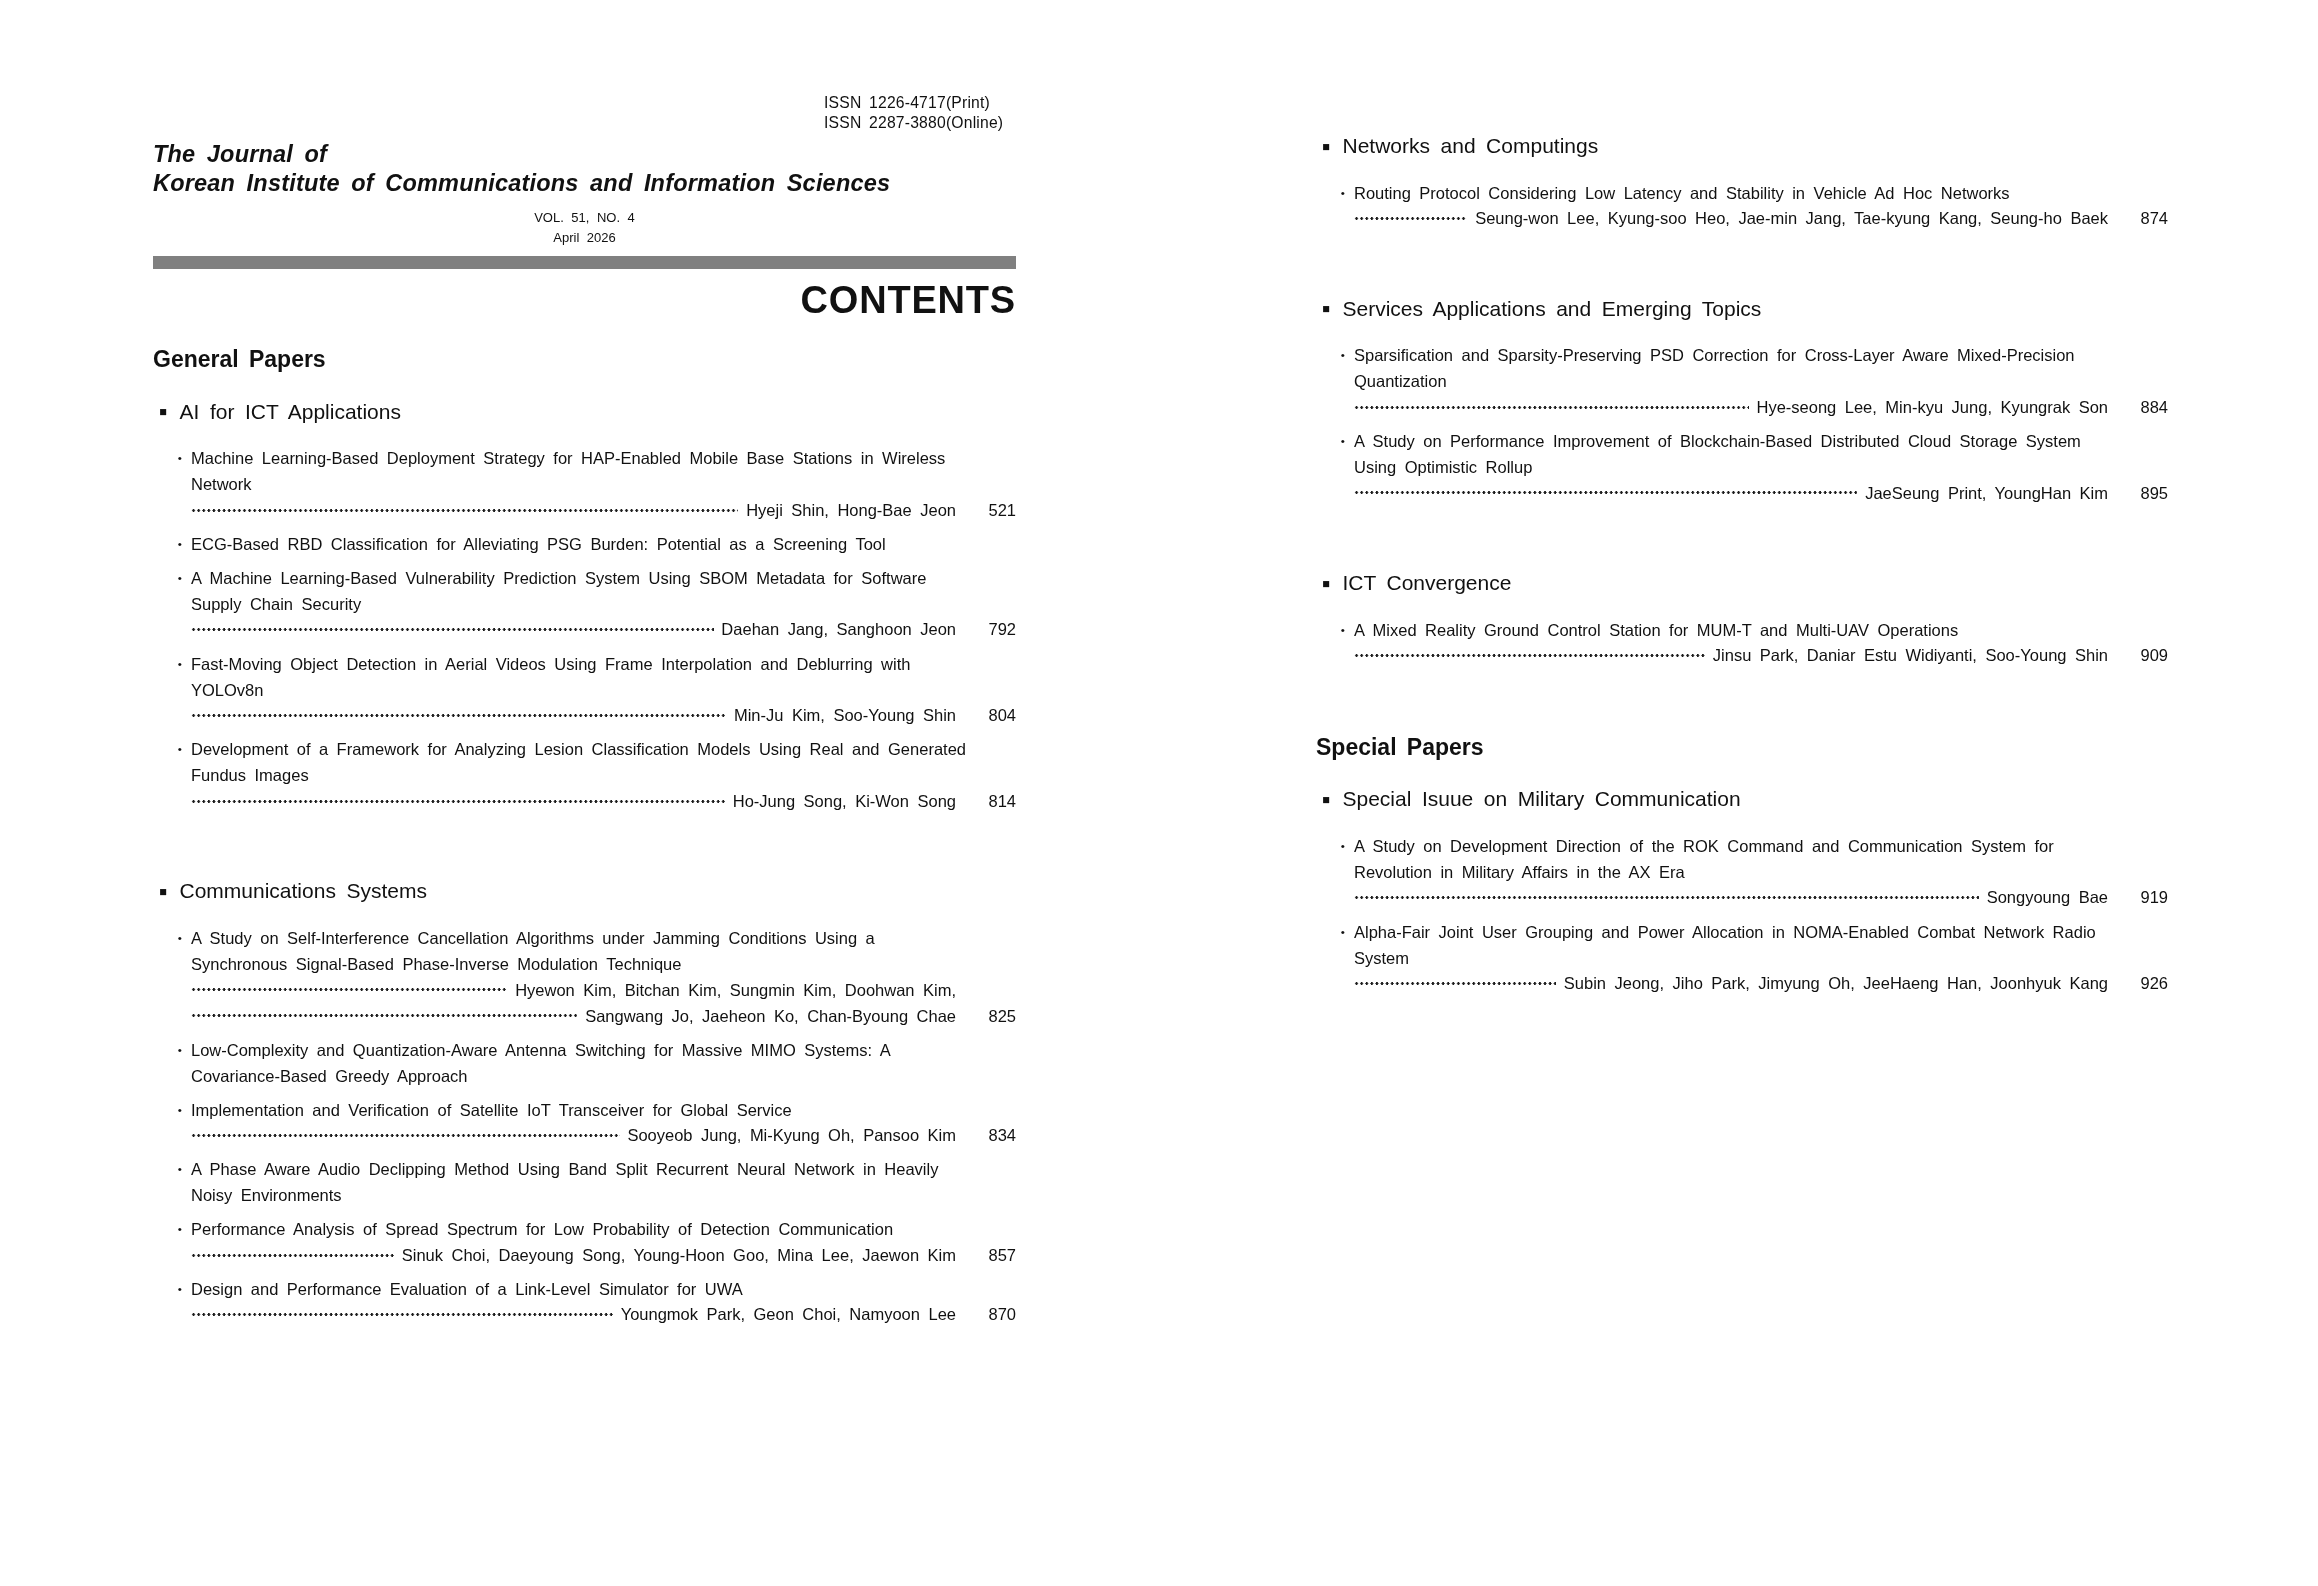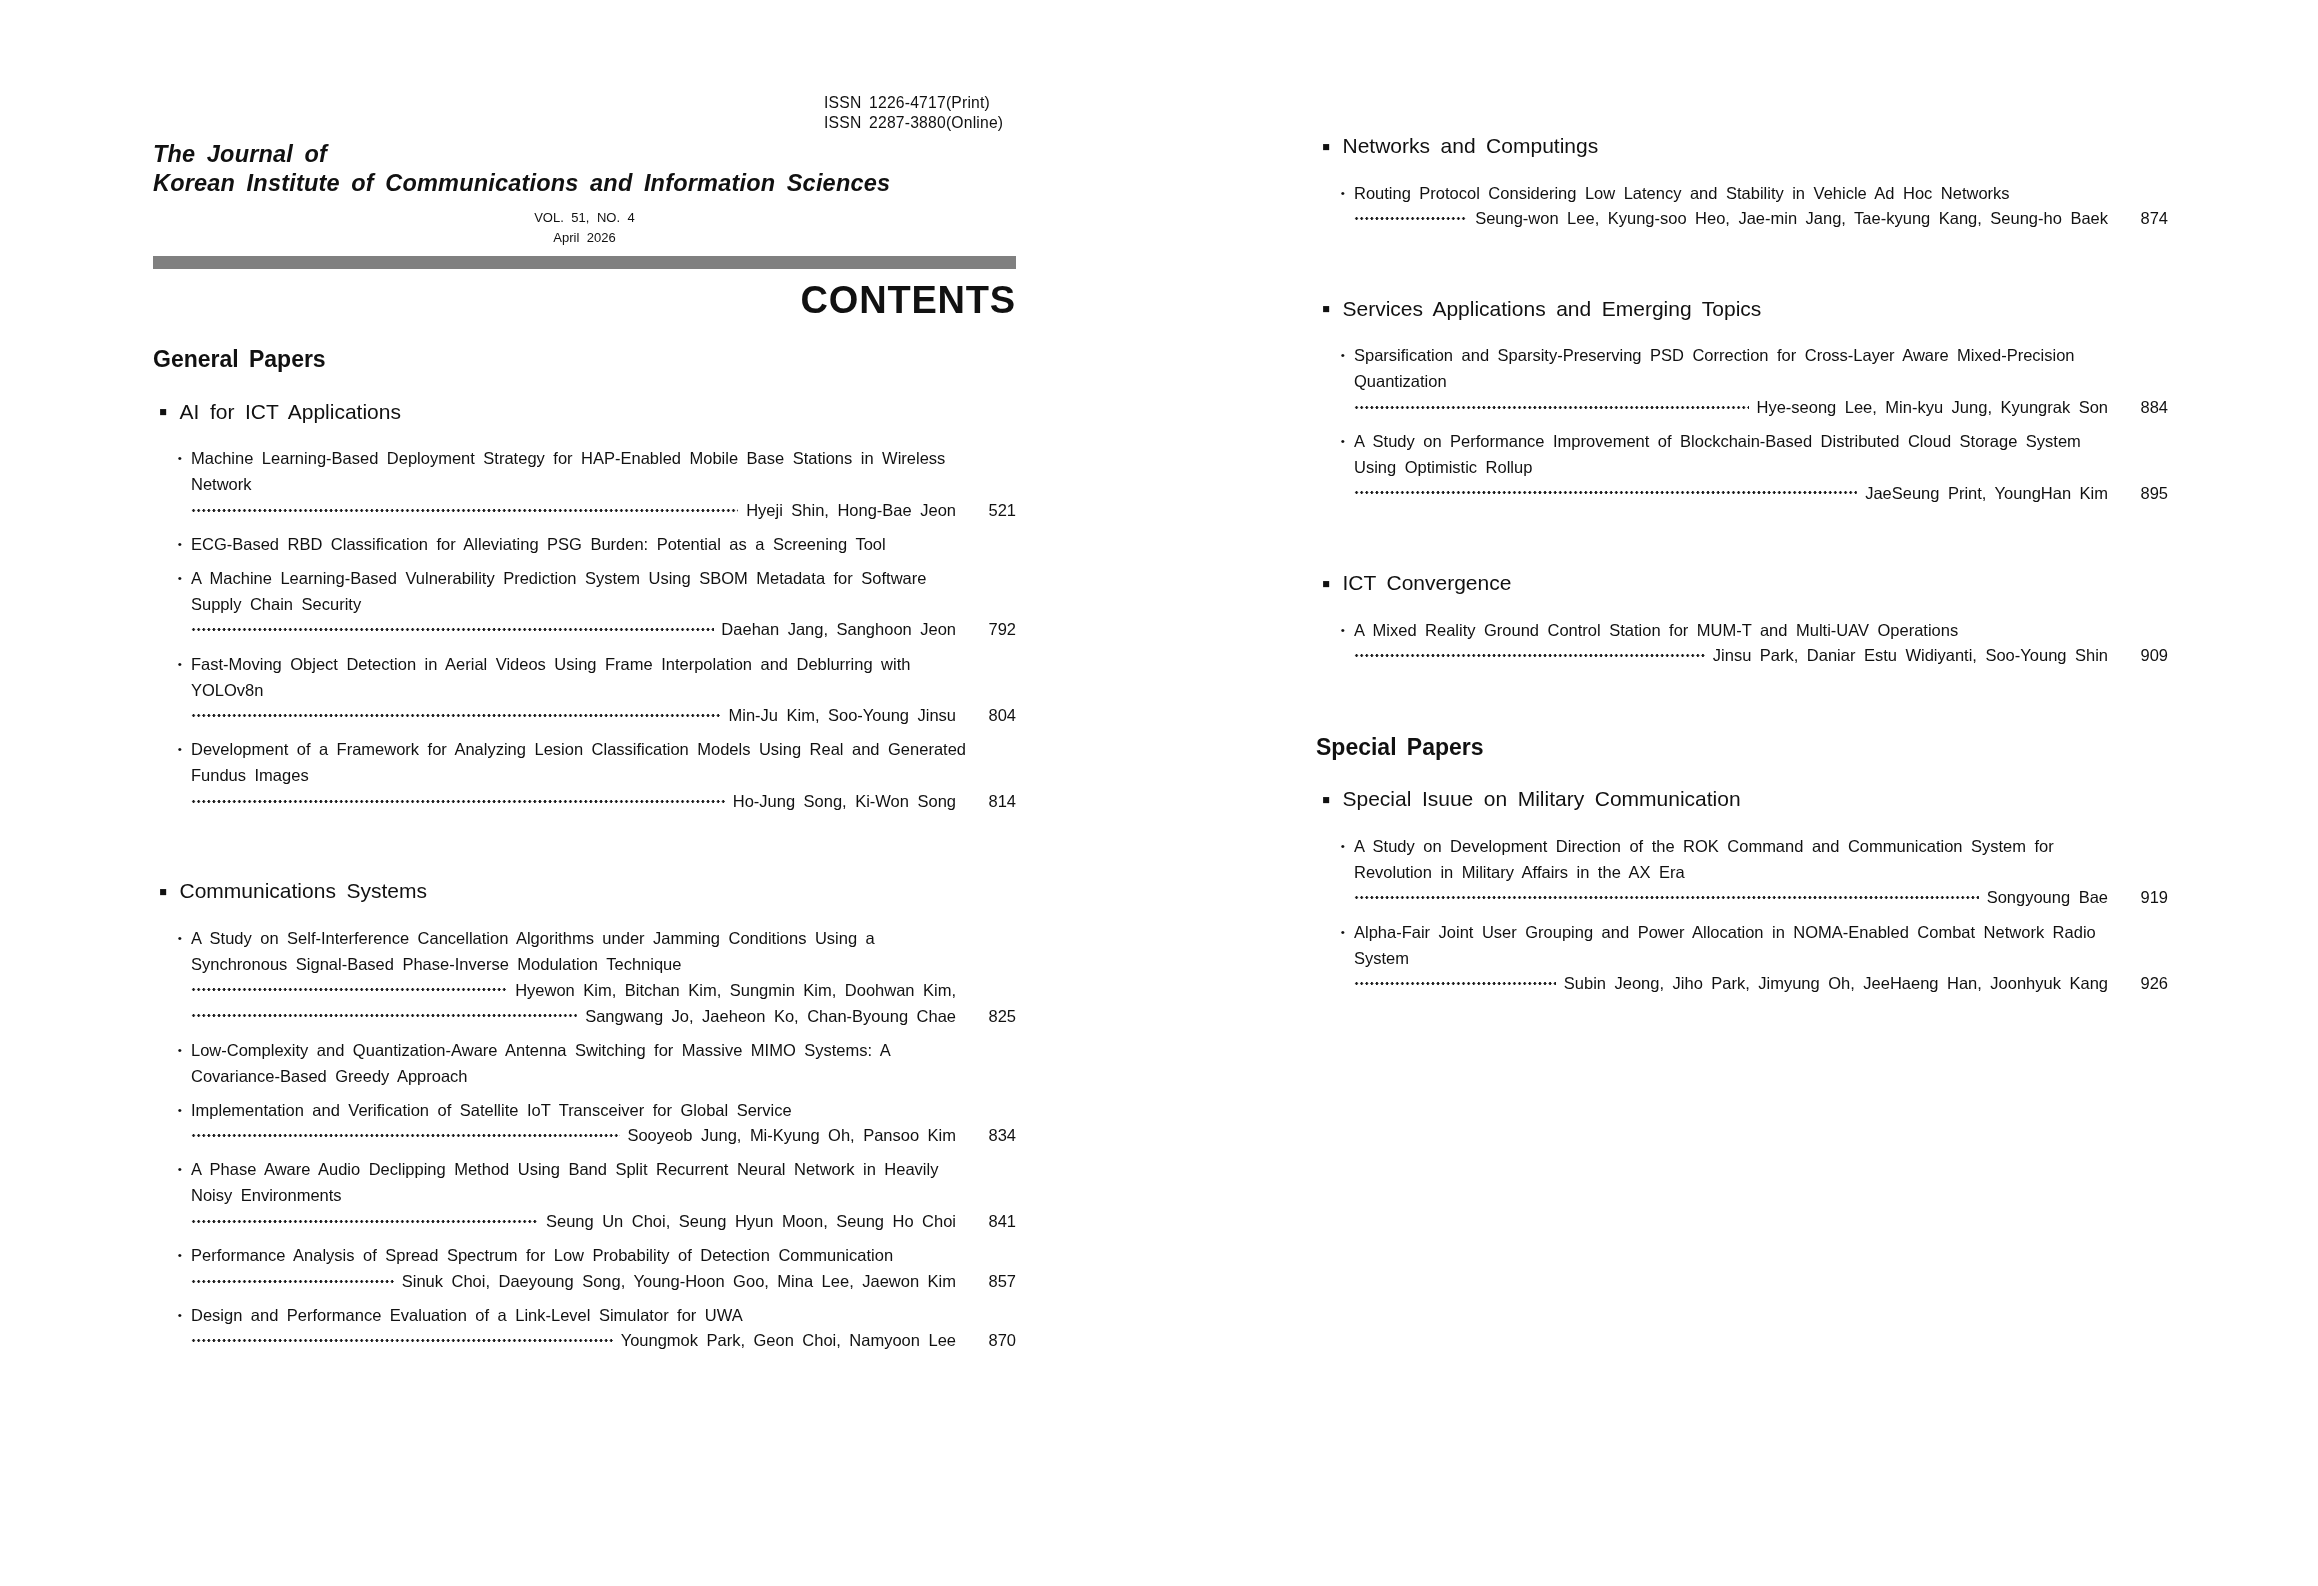--- a/index.html
+++ b/index.html
@@ -79,21 +79,21 @@
           <span class="dots"></span>
           <span class="authors">Daehan Jang, Sanghoon Jeon</span>
           <span class="pagenum">792</span>
         </div>
       </div>
       <div class="entry">
         <div class="entry-title"><span class="bullet">•</span><span>Fast-Moving Object Detection in Aerial Videos Using Frame Interpolation and Deblurring with</span></div>
         <div class="entry-title"><span>YOLOv8n</span></div>
         <div class="leader">
           <span class="dots"></span>
-          <span class="authors">Min-Ju Kim, Soo-Young Jinsu</span>
+          <span class="authors">Min-Ju Kim, Soo-Young Shin</span>
           <span class="pagenum">804</span>
         </div>
       </div>
       <div class="entry">
         <div class="entry-title"><span class="bullet">•</span><span>Development of a Framework for Analyzing Lesion Classification Models Using Real and Generated</span></div>
         <div class="entry-title"><span>Fundus Images</span></div>
         <div class="leader">
           <span class="dots"></span>
           <span class="authors">Ho-Jung Song, Ki-Won Song</span>
           <span class="pagenum">814</span>
@@ -124,25 +124,20 @@
         <div class="entry-title"><span class="bullet">•</span><span>Implementation and Verification of Satellite IoT Transceiver for Global Service</span></div>
         <div class="leader">
           <span class="dots"></span>
           <span class="authors">Sooyeob Jung, Mi-Kyung Oh, Pansoo Kim</span>
           <span class="pagenum">834</span>
         </div>
       </div>
       <div class="entry">
         <div class="entry-title"><span class="bullet">•</span><span>A Phase Aware Audio Declipping Method Using Band Split Recurrent Neural Network in Heavily</span></div>
         <div class="entry-title"><span>Noisy Environments</span></div>
-        <div class="leader">
-          <span class="dots"></span>
-          <span class="authors">Seung Un Choi, Seung Hyun Moon, Seung Ho Choi</span>
-          <span class="pagenum">841</span>
-        </div>
       </div>
       <div class="entry">
         <div class="entry-title"><span class="bullet">•</span><span>Performance Analysis of Spread Spectrum for Low Probability of Detection Communication</span></div>
         <div class="leader">
           <span class="dots"></span>
           <span class="authors">Sinuk Choi, Daeyoung Song, Young-Hoon Goo, Mina Lee, Jaewon Kim</span>
           <span class="pagenum">857</span>
         </div>
       </div>
       <div class="entry">

